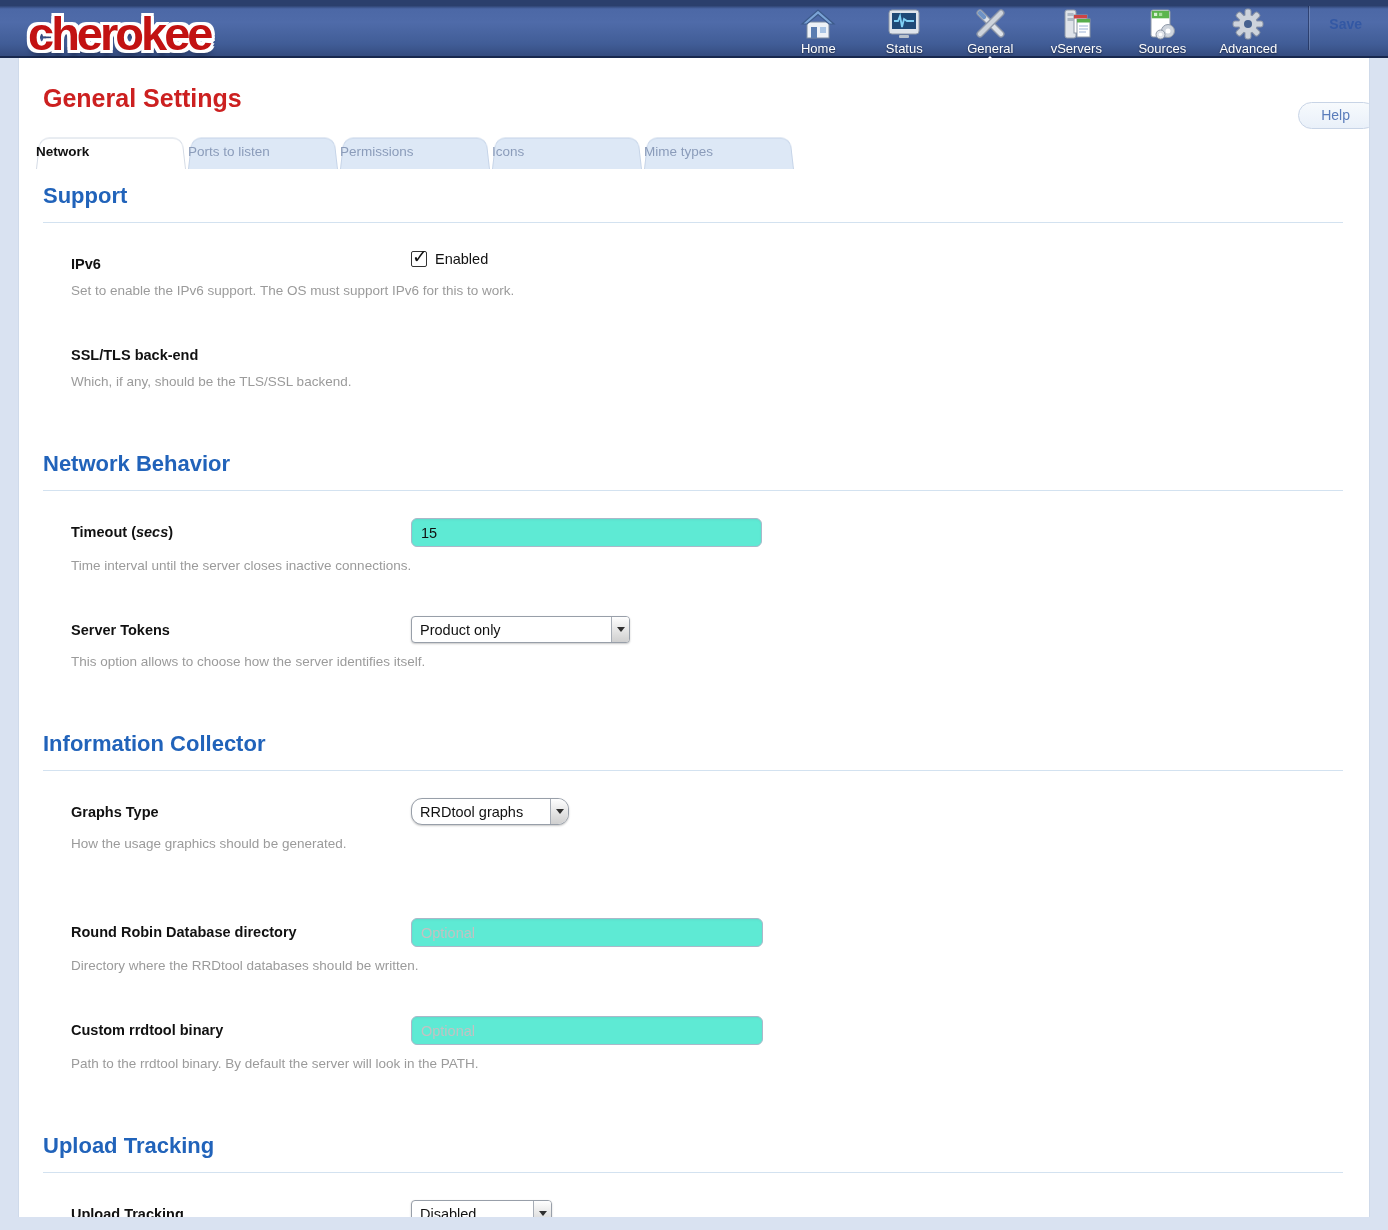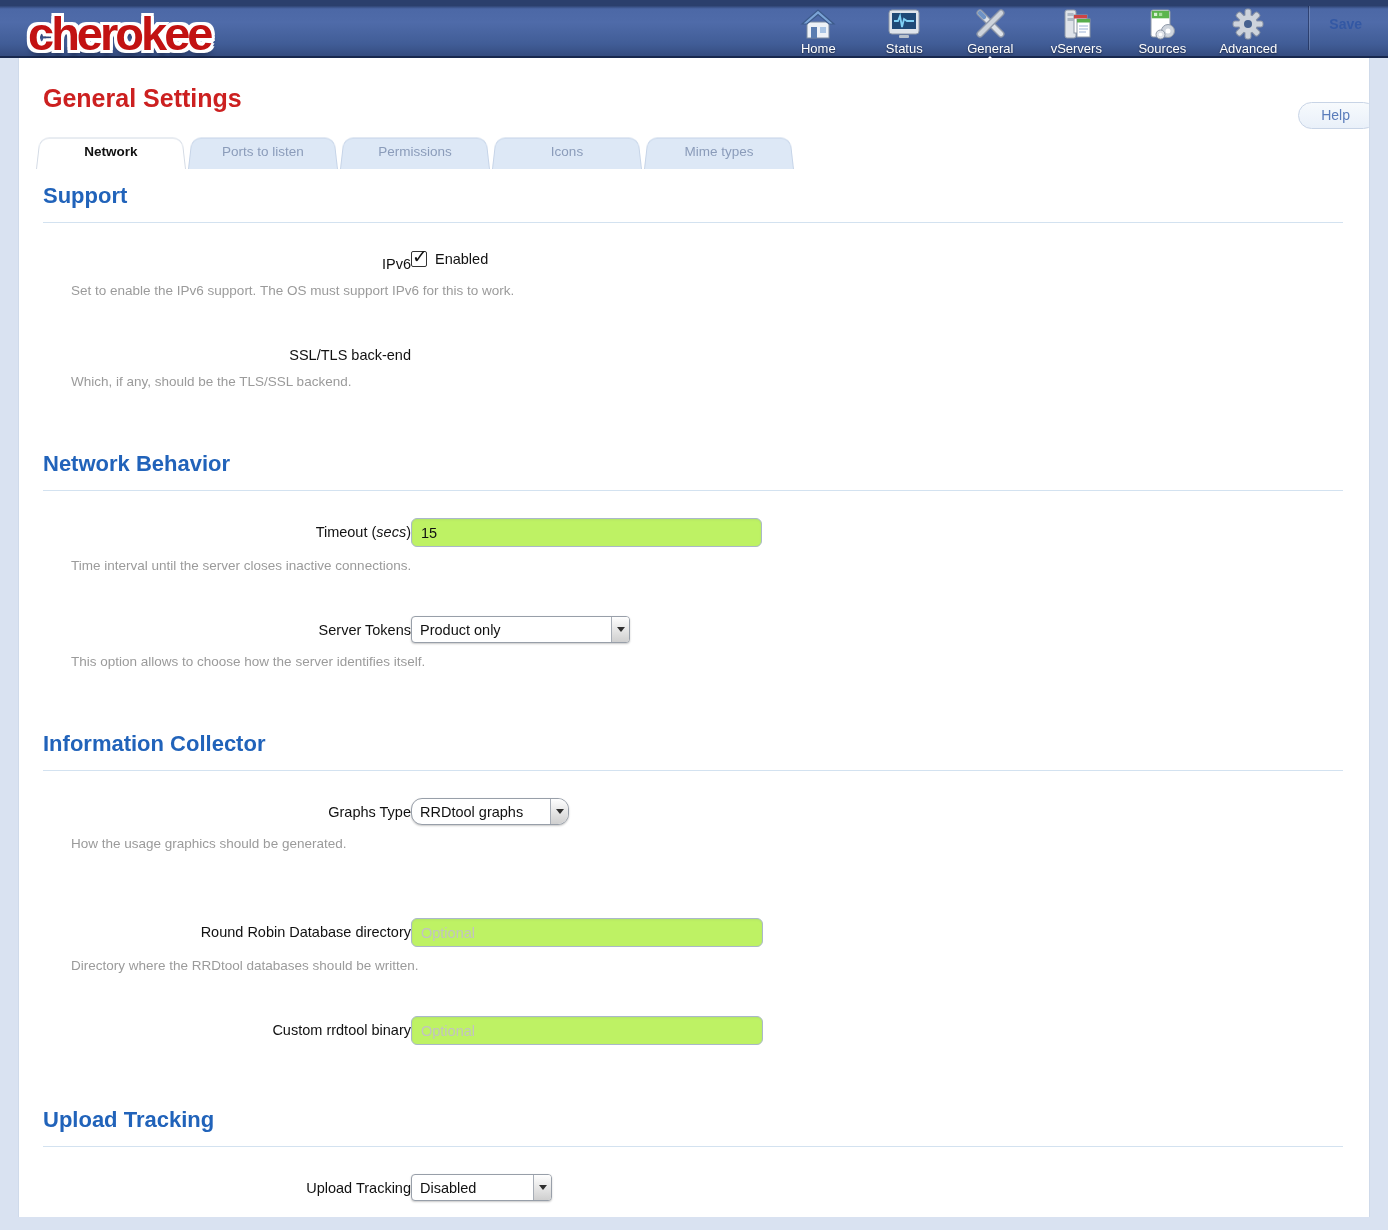--- a/index.html
+++ b/index.html
@@ -64,21 +64,21 @@
     background:linear-gradient(#f7fafd,#e9f0f9);
     color:#5a7cba; font-size:14px;
     padding:4px 26px 5px 22px; cursor:pointer;margin-top:28px;
   }
   .page-title { color:#cc2020; font-size:25px; font-weight:bold; margin:26px 0 0 24px; }
 
   
   .tabs { display:flex; margin:23px 0 0 17px; height:33px; position:relative; }
   .tab {
     width:150px; position:relative; cursor:pointer;
-    text-align:center; line-height:32px; font-size:13.5px; color:#8b9cba;
+    text-align:left; line-height:32px; font-size:13.5px; color:#8b9cba;
     margin-right:2px;
   }
   .tab::before {
     content:""; position:absolute; inset:0;
     background:#dde8f6;
     border:1px solid #c6d4e8; border-bottom:none;
     border-radius:10px 10px 0 0;
     transform:perspective(18px) rotateX(1.6deg);
     transform-origin:50% 100%;
     z-index:0;
@@ -92,21 +92,21 @@
   .section + .section { margin-top:62px; }
   .section-title { color:#2163ba; font-size:22px; font-weight:bold; }
   .section-rule { border:none; border-top:1px solid #d3e2f0; margin-top:13px; }
 
   .field {
     display:grid; grid-template-columns:340px 1fr;
     padding-left:28px; margin-top:30px;
   }
   .field + .field { margin-top:46px; }
   .field.gap-lg { margin-top:70px; }
-  .field-label { font-size:14.5px; font-weight:normal; color:#111; padding-top:3px;text-align:right; }
+  .field-label { font-size:14.5px; font-weight:bold; color:#111; padding-top:3px; }
   .field-label em { font-style:italic; }
   .field-control { margin-top:-3px; }
   .field-desc {
     grid-column:1 / 3; color:#9b9b9b; font-size:13.5px; margin-top:11px;
   }
 
   
   .checkbox-wrap { display:flex; align-items:flex-start; padding-top:1px; }
   .checkbox {
     width:16px; height:16px; background:#fff;
@@ -137,21 +137,21 @@
   .select-arrow-btn .arrow {
     width:0; height:0;
     border-left:4px solid transparent; border-right:4px solid transparent;
     border-top:5px solid #2f2f2f;
   }
   .w160 { width:161px; } .w233 { width:219px; } .w158 { width:158px;border-radius:11px; } .w141 { width:141px; }
 
   
   .text-input {
     height:29px; border:1px solid #aab8c9; border-radius:6px;
-    background:#bef264; font-size:14.5px; color:#111; padding:0 9px;
+    background:#5eead4; font-size:14.5px; color:#111; padding:0 9px;
     font-family:"Liberation Sans","DejaVu Sans",sans-serif;
     box-shadow:inset 0 1px 2px rgba(100,120,150,.12);
     outline:none;
   }
   .text-input::placeholder { color:#c2c2c2; }
   .w351 { width:351px; } .w352 { width:352px; }
 </style>
 </head>
 <body>
 
@@ -350,20 +350,21 @@
         <input type="text" class="text-input w352" placeholder="Optional" style="">
       </div>
       <div class="field-desc">Directory where the RRDtool databases should be written.</div>
     </div>
 
     <div class="field">
       <div class="field-label">Custom rrdtool binary</div>
       <div class="field-control">
         <input type="text" class="text-input w352" placeholder="Optional" style="">
       </div>
+      <div class="field-desc">Path to the rrdtool binary. By default the server will look in the PATH.</div>
     </div>
   </div>
 
   <div class="section">
     <h2 class="section-title">Upload Tracking</h2>
     <hr class="section-rule">
 
     <div class="field">
       <div class="field-label">Upload Tracking</div>
       <div class="field-control">

